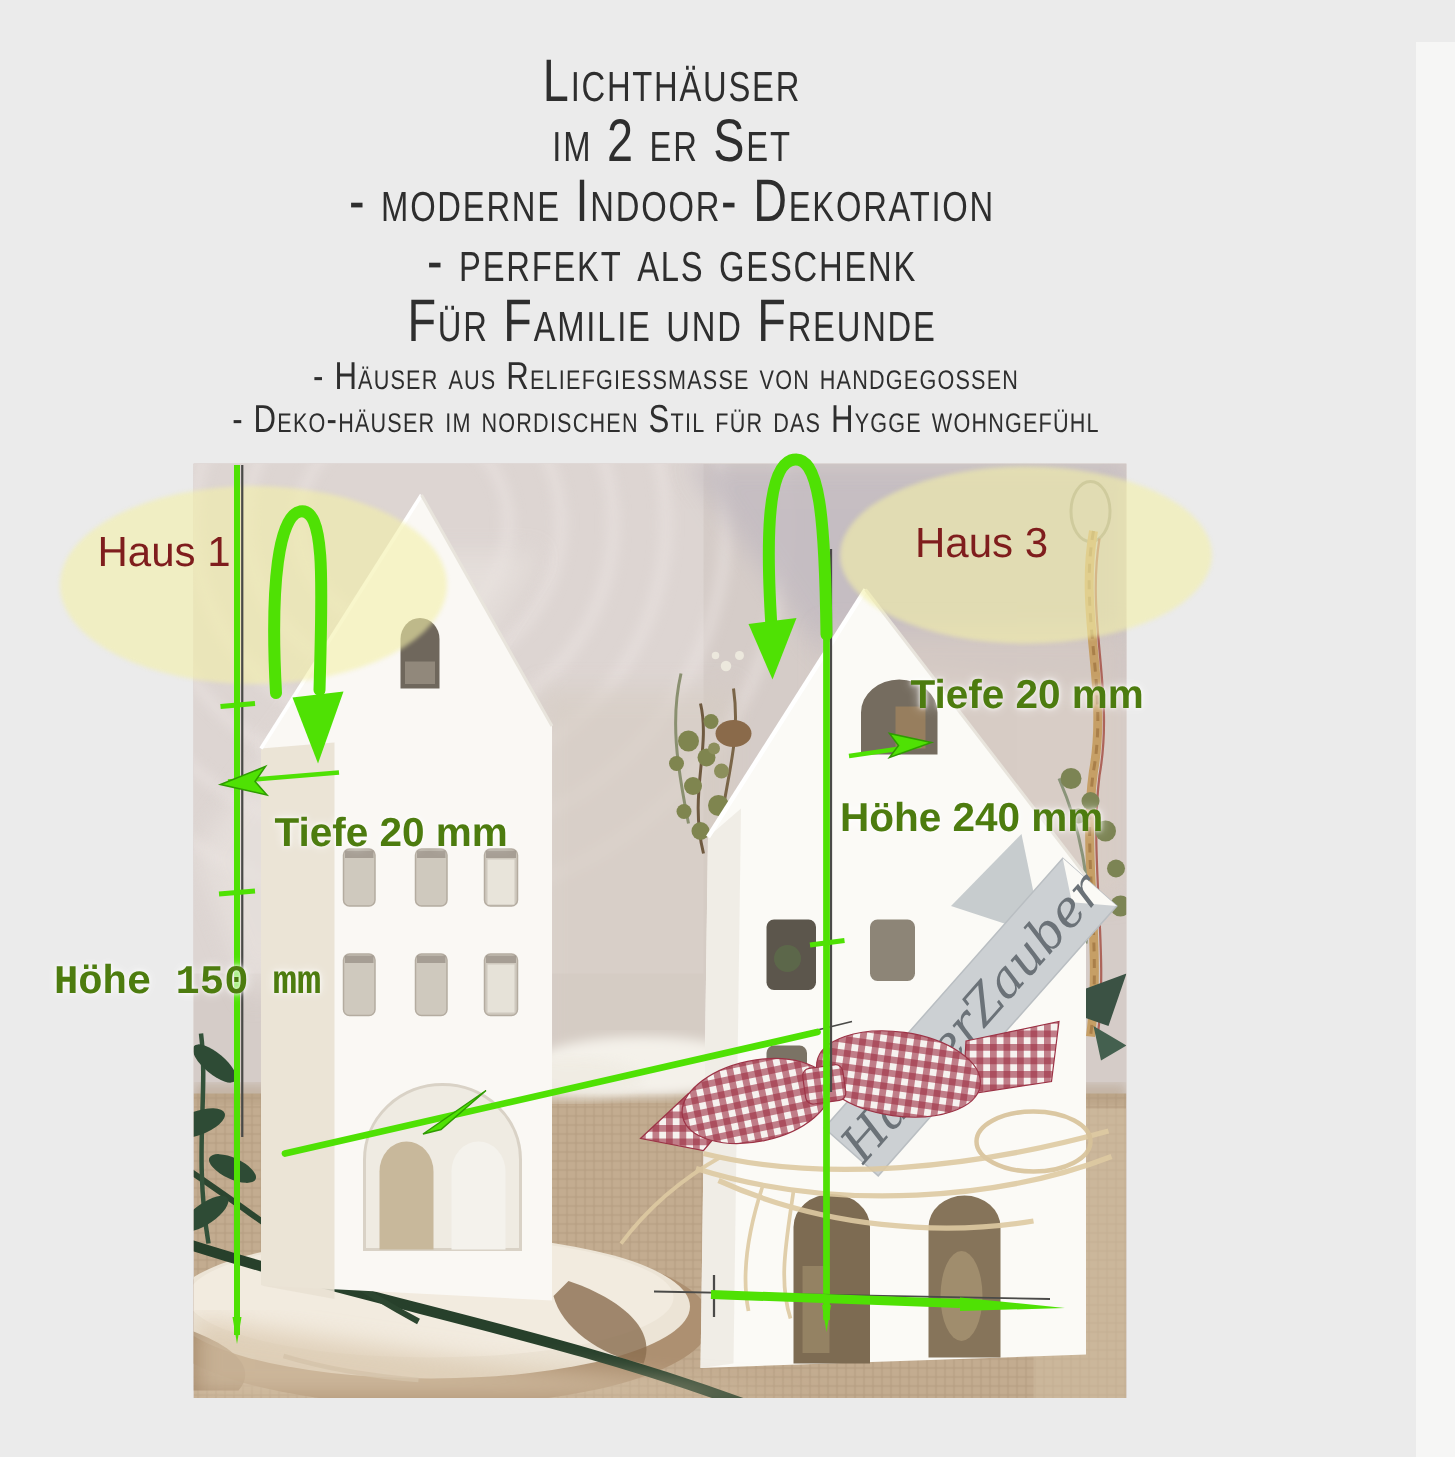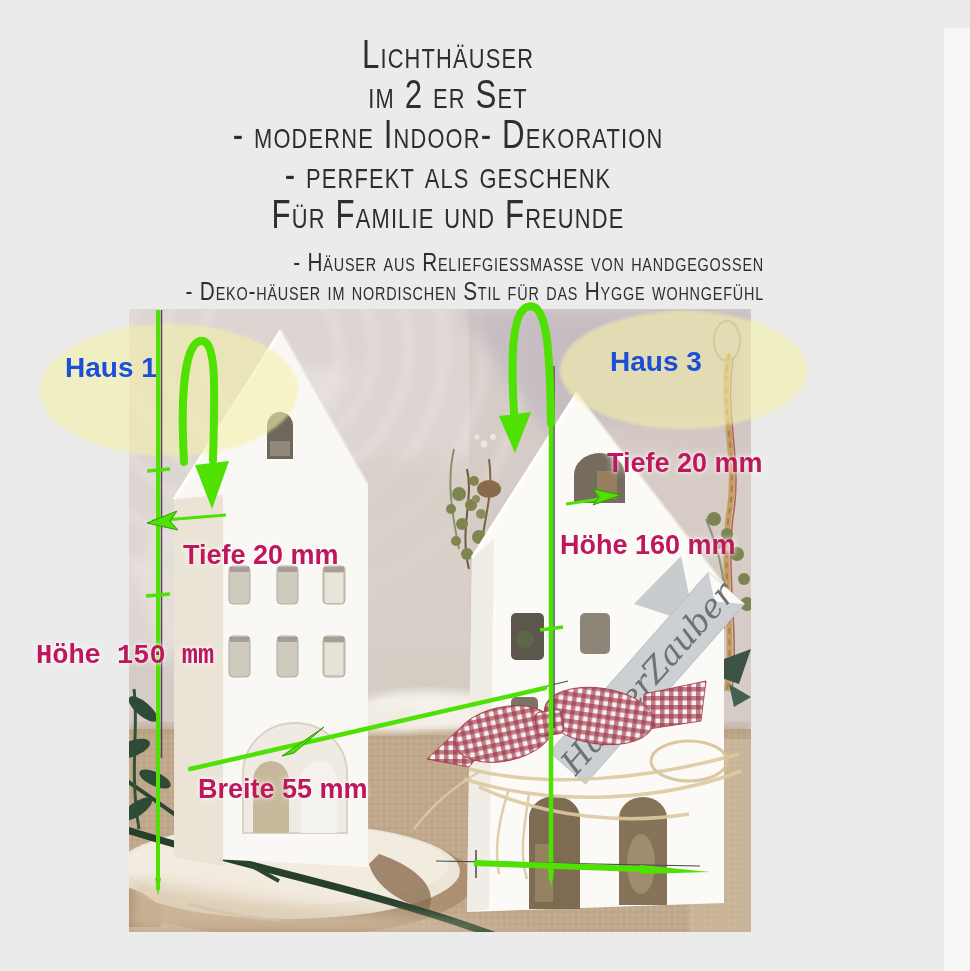--- a/index.html
+++ b/index.html
@@ -3,31 +3,31 @@
 <meta charset="utf-8">
 <style>
   html,body{margin:0;padding:0;background:#ebebeb;}
   .page{position:relative;width:970px;height:971px;background:#ebebeb;overflow:hidden;
         font-family:"Liberation Sans",sans-serif;margin-top:28px;}
   .right-strip{position:absolute;left:944px;top:0;width:26px;height:971px;background:#f6f6f5;}
   
   .title-block{position:absolute;left:68px;top:6px;width:760px;text-align:center;}
   .t-big{display:block;font-variant:small-caps;font-weight:400;font-size:40px;line-height:40px;
          color:#2e2e2e;letter-spacing:1.5px;transform:scaleX(.78);white-space:nowrap;}
-  .bullet-block{position:absolute;left:124px;top:220px;width:800px;text-align:right;}
+  .bullet-block{position:absolute;left:124px;top:208px;width:800px;text-align:center;}
   .t-sm{display:block;font-variant:small-caps;font-weight:400;font-size:26px;line-height:29px;
         color:#2e2e2e;letter-spacing:1px;transform:scaleX(.8);transform-origin:0 50%;white-space:nowrap;}
   
   .photo{position:absolute;left:129px;top:281px;width:622px;height:623px;overflow:hidden;background:#d5ccc8;}
   
   .hl{position:absolute;border-radius:50%;background:rgba(244,240,168,.6);filter:blur(1.5px);pointer-events:none;}
   .ann-svg{position:absolute;left:0;top:0;pointer-events:none;}
-  .lbl{position:absolute;font-weight:bold;font-size:27px;color:#be185d;white-space:nowrap;
+  .lbl{position:absolute;font-weight:bold;font-size:27px;color:#4d7c0f;white-space:nowrap;
        text-shadow:0 0 3px rgba(255,255,255,.95),0 0 7px rgba(255,255,255,.8);}
-  .hausLbl{position:absolute;font-weight:700;font-size:28px;color:#1d4ed8;white-space:nowrap;}
+  .hausLbl{position:absolute;font-weight:400;font-size:28px;color:#7f1d1d;white-space:nowrap;}
 </style>
 </head>
 <body>
 
 <div class="page">
   <div class="right-strip"></div>
 
   <div class="title-block">
     <span class="t-big">Lichthäuser</span>
     <span class="t-big">im 2 er Set</span>
@@ -280,16 +280,15 @@
       <line x1="476" y1="822" x2="476" y2="850" stroke="#4a4a48" stroke-width="1.5"></line>
       <line x1="474" y1="835" x2="640" y2="841" stroke="#4fe104" stroke-width="6"></line>
       <polygon points="640,837 710,844 640,846" fill="#4fe104"></polygon>
     </g>
   </svg>
 
   <div class="hausLbl" style="left:65px;top:324px;">Haus 1</div>
   <div class="hausLbl" style="left:610px;top:318px;">Haus 3</div>
   <div class="lbl" style="left:183px;top:512px;">Tiefe 20 mm</div>
   <div class="lbl" style="left:36px;top:613px;font-family:Liberation Mono, monospace;">Höhe 150 mm</div>
-  <div class="lbl" style="left:198px;top:746px;">Breite 55 mm</div>
   <div class="lbl" style="left:607px;top:420px;">Tiefe 20 mm</div>
-  <div class="lbl" style="left:560px;top:502px;">Höhe 160 mm</div>
+  <div class="lbl" style="left:560px;top:502px;">Höhe 240 mm</div>
 </div>
 
 </body></html>

